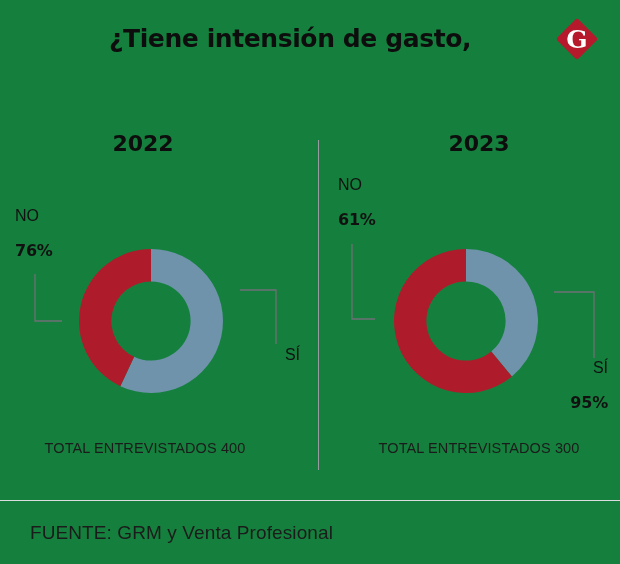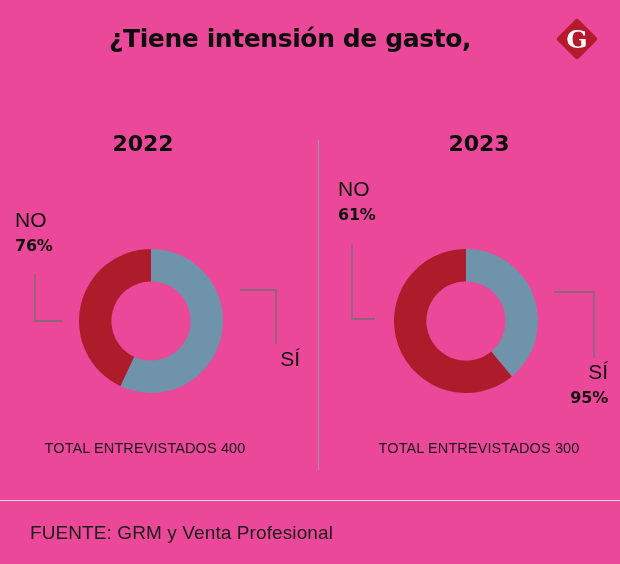--- a/index.html
+++ b/index.html
@@ -14,21 +14,21 @@
     overflow: hidden;
     font-family: "Liberation Sans", sans-serif;
     color: #111111;
   }
 
   #page {
     position: absolute;
     left: 0; top: 0;
     width: 620px;
     height: 564px;
-    background: #ec4899;
+    background: #15803d;
   }
 
   
   .title {
     position: absolute;
     left: 20px;
     top: 22px;
     width: 540px;
     text-align: center;
     font-family: "DejaVu Sans", sans-serif;
@@ -138,23 +138,23 @@
   .panel.left  .total { transform: translateX(-10px); }
   .panel.right .total { transform: translateX(14px); }
 
   
   .callout {
     position: absolute;
     font-size: 15px;
     color: #111111;
     line-height: 1.42;
   }
-  .callout .lbl  { display: block; font-weight: normal; font-size: 21px; }
+  .callout .lbl  { display: block; font-weight: normal; font-size: 16px; }
   .callout .pct  { display: block; font-family: "DejaVu Sans", sans-serif;
-                   font-weight: bold; font-size: 16px; letter-spacing: -0.2px; }
+                   font-weight: bold; font-size: 16px; letter-spacing: -0.2px; margin-top: 12px; }
 
   .callout.no-2022  { left: 15px;  top: 205px; text-align: left; }
   .callout.si-2022  { left: 238px; top: 344px; text-align: right; width: 62px; }
   .callout.no-2023  { left: 338px; top: 174px; text-align: left; }
   .callout.si-2023  { left: 552px; top: 357px; text-align: right; width: 56px; }
 
   
   .leader { position: absolute; }
 
   

